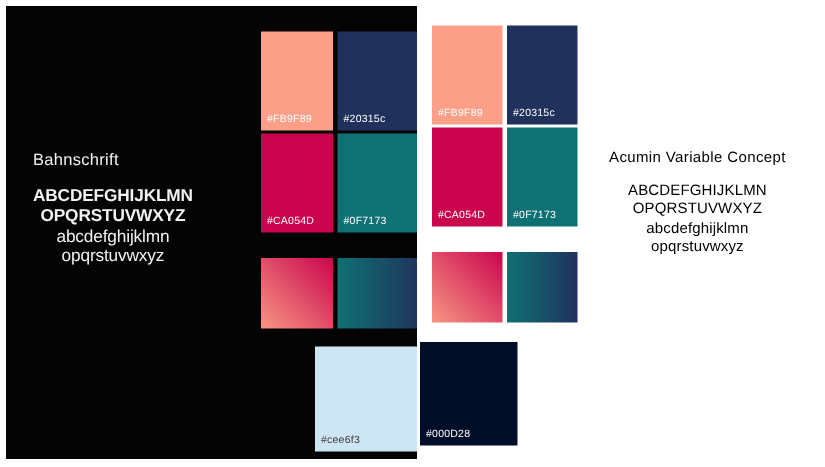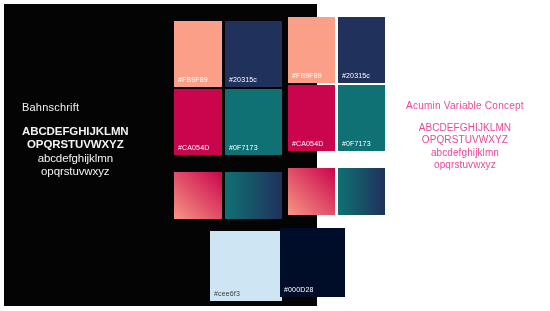--- a/index.html
+++ b/index.html
@@ -18,21 +18,20 @@
 
   
   #dark-panel {
     position: absolute;
     left: 4px;
     top: 4px;
     width: 274px;
     height: 302px;
     background: #040404;
     overflow: hidden;
-    padding-left: 39px;
   }
 
   
   .specimen {
     position: absolute;
   }
   .specimen-title {
     font-size: 10.5px;
     letter-spacing: 0.2px;
     line-height: 13px;
@@ -167,21 +166,21 @@
   <span class="swatch-label label-light">#0F7173</span>
 </div>
 
 <div class="swatch colB-1 row-3" id="sB-grad-warm" style="background: linear-gradient(45deg, rgb(247, 150, 131) 0%, rgb(202, 5, 77) 100%);"></div>
 <div class="swatch colB-2 row-3" id="sB-grad-cool" style="background: linear-gradient(90deg, rgb(15, 113, 115) 0%, rgb(32, 49, 92) 100%);"></div>
 
 <div class="swatch" id="swatch-000d28" style="background: rgb(0, 13, 40);">
   <span class="swatch-label label-light">#000D28</span>
 </div>
 
-<div class="specimen" id="specimen-light" style="color: #ec4899;">
+<div class="specimen" id="specimen-light" style="color: #000000;">
   <div class="specimen-title">Acumin Variable Concept</div>
   <div class="specimen-lines">
     <div>ABCDEFGHIJKLMN</div>
     <div>OPQRSTUVWXYZ</div>
     <div>abcdefghijklmn</div>
     <div>opqrstuvwxyz</div>
   </div>
 </div>
 
 </body></html>

